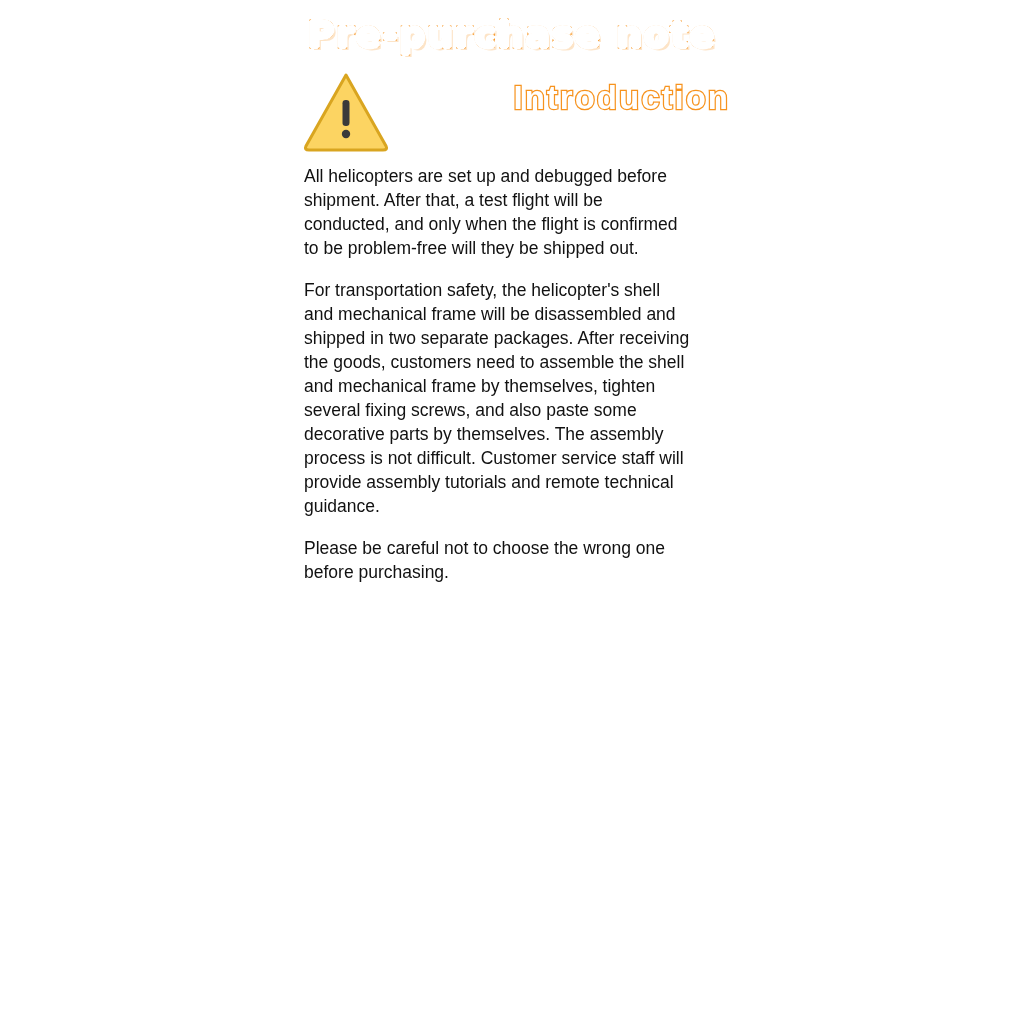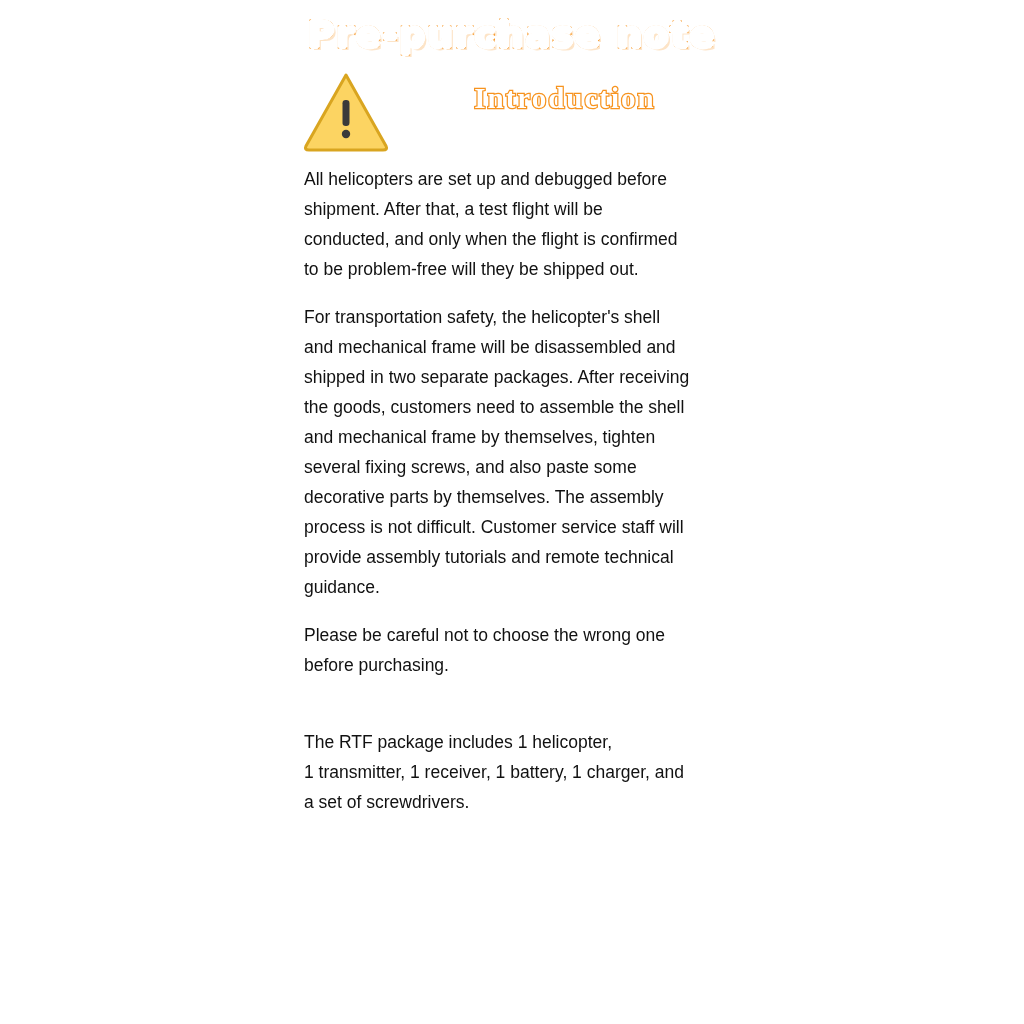--- a/index.html
+++ b/index.html
@@ -44,23 +44,23 @@
     -webkit-text-stroke: 3px #F7931E;
     paint-order: stroke fill;
   }
 
   
   .subtitle {
     position: absolute;
     left: 400px;
     top: 78px;
     width: 330px;
-    text-align: center;
-    font-family: Liberation Serif, serif;
-    font-size: 29px;
+    text-align: right;
+    font-family: Liberation Sans, sans-serif;
+    font-size: 33px;
     font-weight: 700;
     letter-spacing: 2px;
     line-height: 40px;
     color: #ffffff;
     -webkit-text-stroke: 2.5px #F7931E;
     paint-order: stroke fill;
   }
   .subtitle span { display: block; }
 
   
@@ -73,28 +73,28 @@
   }
 
   
   .body-text {
     position: absolute;
     left: 304px;
     top: 164px;
     width: 430px;
     font-family: "Liberation Sans", sans-serif;
     font-size: 17.5px;
-    line-height: 30px;
+    line-height: 24px;
     color: #111111;
   }
   .para {
     margin: 0 0 18px 0;
     white-space: pre-line;
   }
-  .para.gap-big { margin-bottom: 47px; }
+  .para.gap-big { margin-bottom: 60px; }
 </style>
 </head>
 <body>
 
 <div class="page">
 
   <div class="title">
     <span class="inner">Pre-purchase note</span>
   </div>
 
@@ -121,18 +121,15 @@
 shipped in two separate packages. After receiving
  the goods, customers need to assemble the shell
 and mechanical frame by themselves, tighten
 several fixing screws, and also paste some
 decorative parts by themselves. The assembly
 process is not difficult. Customer service staff will
 provide assembly tutorials and remote technical
 guidance.</p>
     <p class="para gap-big">Please be careful not to choose the wrong one
 before purchasing.</p>
-    <p class="para">The RTF package includes 1 helicopter,
-1 transmitter, 1 receiver, 1 battery, 1 charger, and
- a set of screwdrivers.</p>
   </div>
 
 </div>
 
 </body></html>

